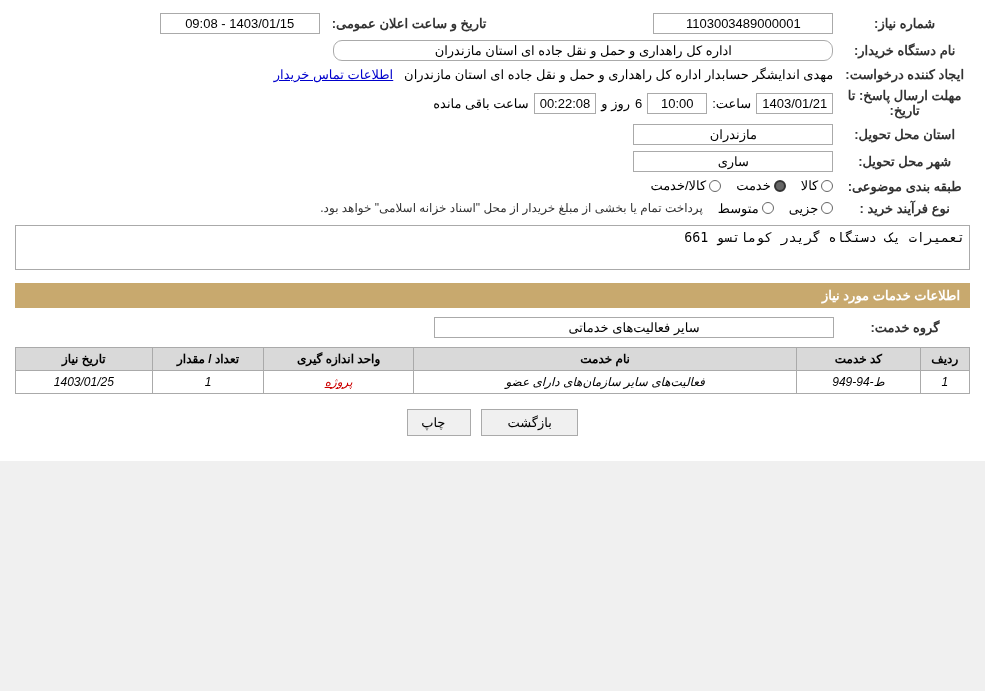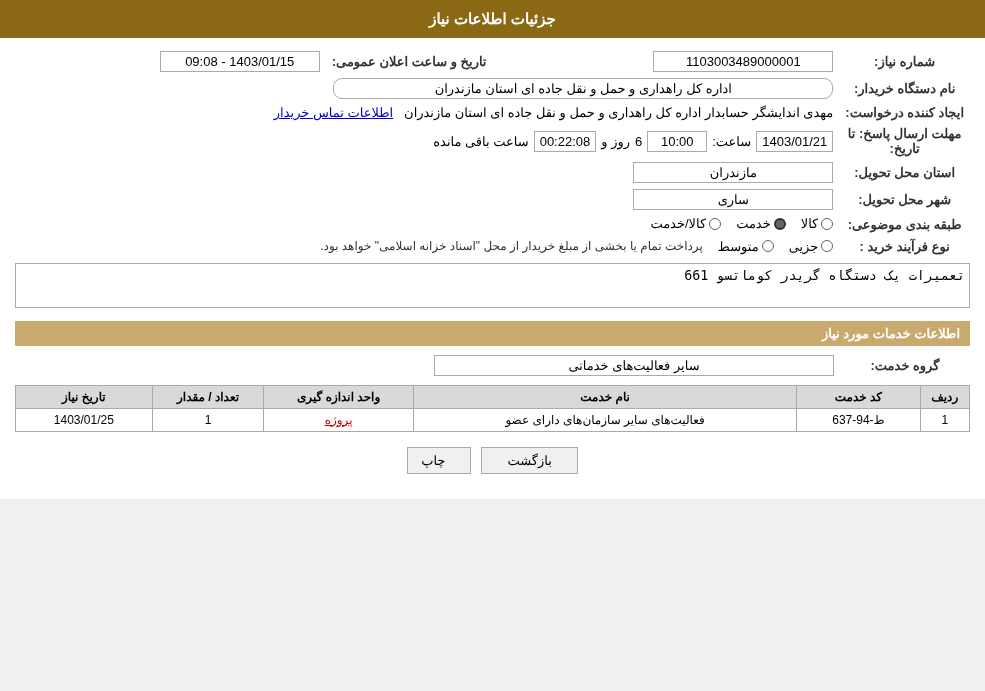--- a/index.html
+++ b/index.html
@@ -109,20 +109,21 @@
       padding: 4px 0;
       text-align: center;
       font-weight: bold;
       font-size: 12px;
     }
     .data-table td {
       border: 1px solid #aaa;
       padding: 4px 8px;
       text-align: center;
       font-size: 12px;
+      font-style: italic;
     }
     .link-cell {
       color: #cc0000;
       text-decoration: underline;
     }
     .textarea-box {
       width: 100%;
       min-height: 70px;
       border: 1px solid #aaa;
       padding: 4px;
@@ -166,23 +167,20 @@
       display: inline-block;
       min-width: 60px;
       text-align: center;
     }
   </style>
 </head>
 <body>
 
 <div class="page-wrapper">
 
-  <div class="header-bar">
-    <span>جزئیات اطلاعات نیاز</span>
-  </div>
 
   <div class="main-content">
 
     <table class="info-table">
       <tbody>
           <tr>
         <td class="label-cell">شماره نیاز:</td>
         <td class="value-cell">
           <span class="input-box input-medium">1103003489000001</span>
         </td>
@@ -298,21 +296,21 @@
           <th>کد خدمت</th>
           <th>نام خدمت</th>
           <th>واحد اندازه گیری</th>
           <th>تعداد / مقدار</th>
           <th>تاریخ نیاز</th>
         </tr>
       </thead>
       <tbody>
         <tr>
           <td>1</td>
-          <td>ط-94-637</td>
+          <td>ط-94-949</td>
           <td>فعالیت‌های سایر سازمان‌های دارای عضو</td>
           <td class="link-cell">پروژه</td>
           <td>1</td>
           <td>1403/01/25</td>
         </tr>
       </tbody>
     </table>
 
 
     <div class="btn-group">

